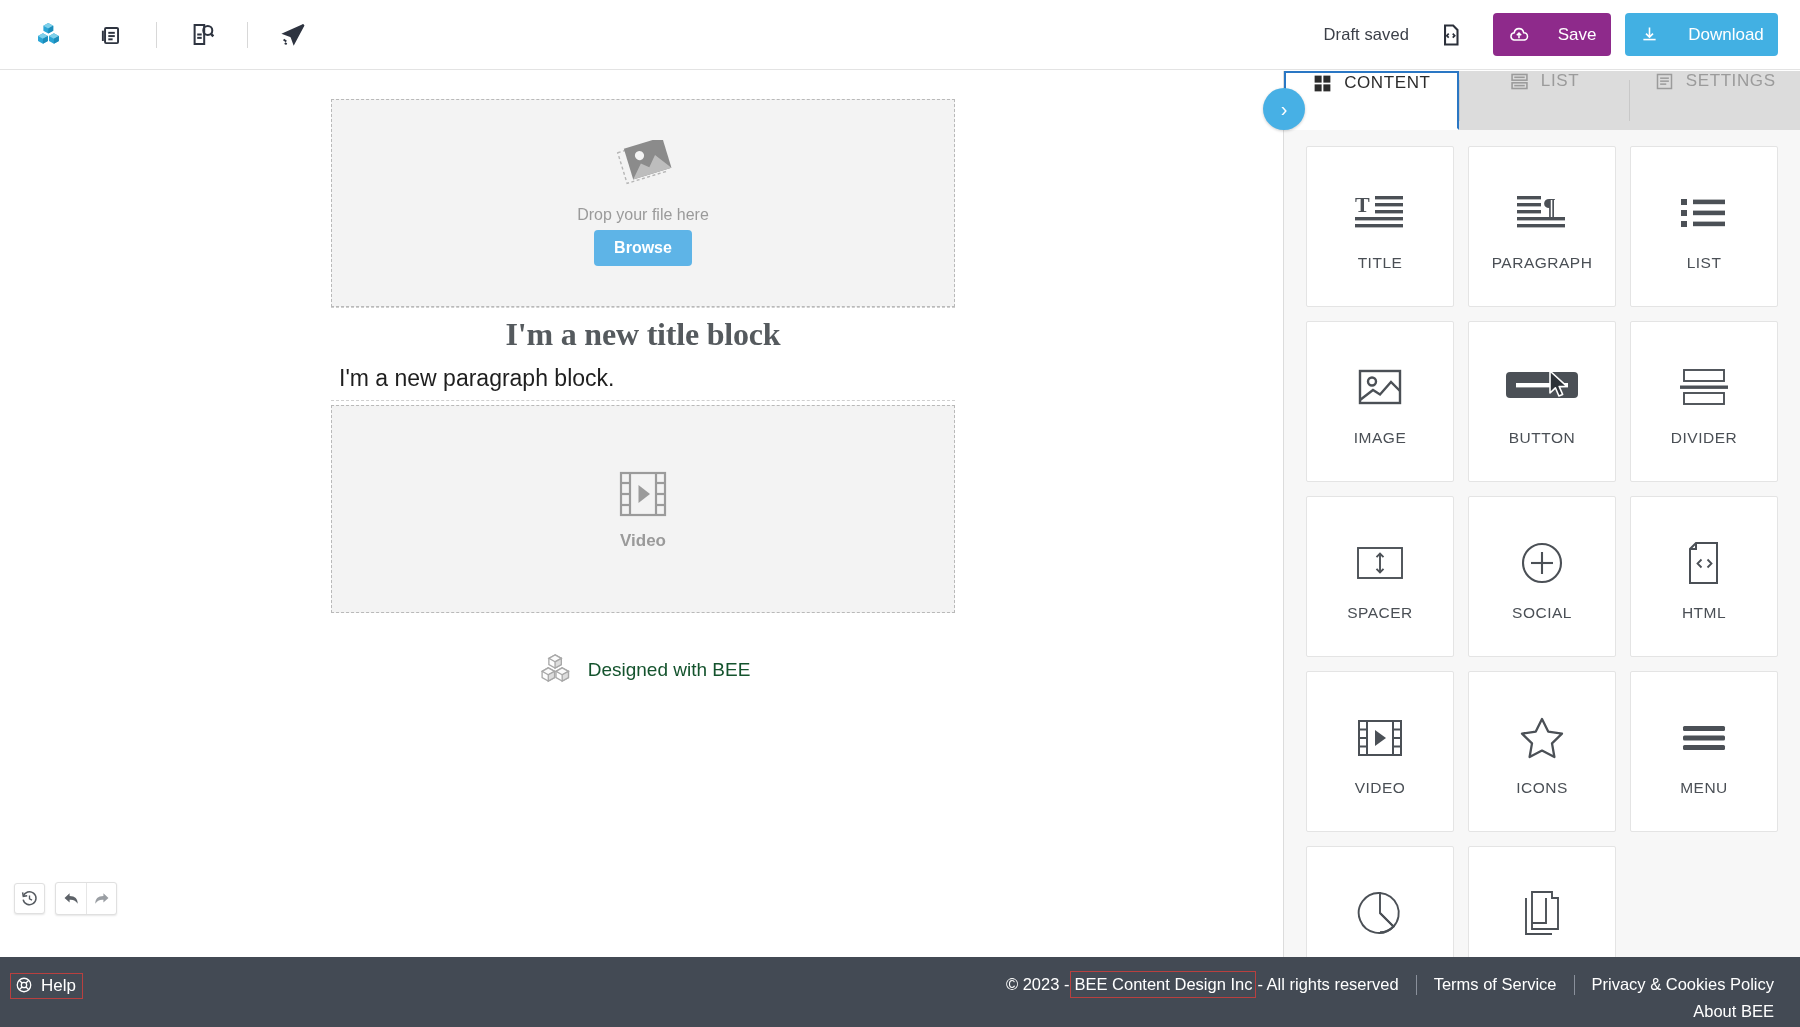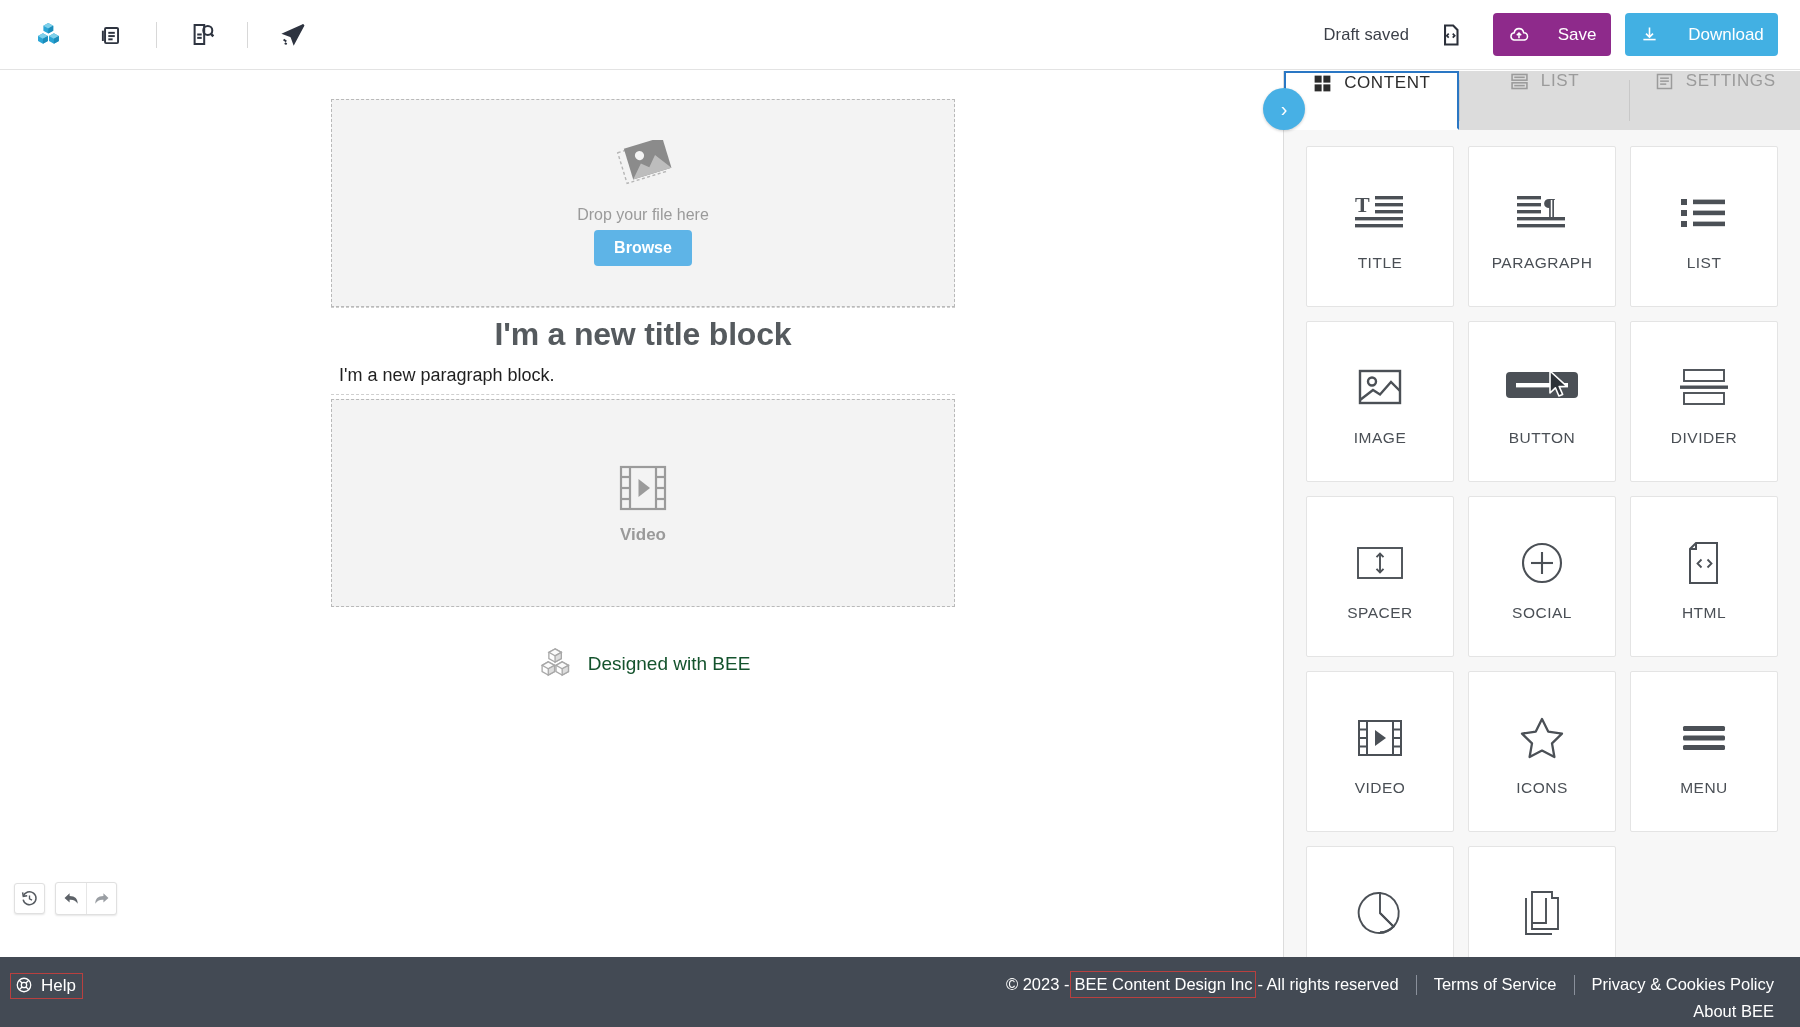--- a/index.html
+++ b/index.html
@@ -60,24 +60,24 @@
   .dz-label { font-size: 16px; color: #9a9a9a; margin-top: 10px; }
   .dz-browse {
     margin-top: 6px; background: #5eb4e7; color: #fff; font-weight: bold;
     font-size: 16px; padding: 9px 20px; border-radius: 4px; cursor: pointer;
   }
   .title-block {
     border-top: 1px dashed #cfcfcf; border-bottom: none;
     text-align: center; padding: 8px 0 6px 0;
   }
   .title-block .t {
-    font-size: 32px; font-weight: bold; color: #555a5e; letter-spacing: -0.2px;
+    font-size: 32px; font-weight: bold; color: #555a5e; letter-spacing: -0.2px; font-family: Liberation Serif, serif;
   }
   .para-block { padding: 6px 0 8px 8px; border-bottom: 1px dashed #cfcfcf; }
-  .para-block .p { font-size: 18px; color: #1f1f1f; }
+  .para-block .p { font-size: 23px; color: #1f1f1f; }
   .video-block {
     border: 1px dashed #b9b9b9; background: #f3f3f3; height: 208px; margin-top: 4px;
     display: flex; flex-direction: column; align-items: center; justify-content: center;
   }
   .video-label { font-size: 17px; color: #9a9a9a; font-weight: bold; margin-top: 10px; }
   .designed-row {
     display: flex; align-items: center; justify-content: center; gap: 12px;
     margin-top: 38px;
   }
   .designed-text { font-size: 19px; color: #14532d; }

